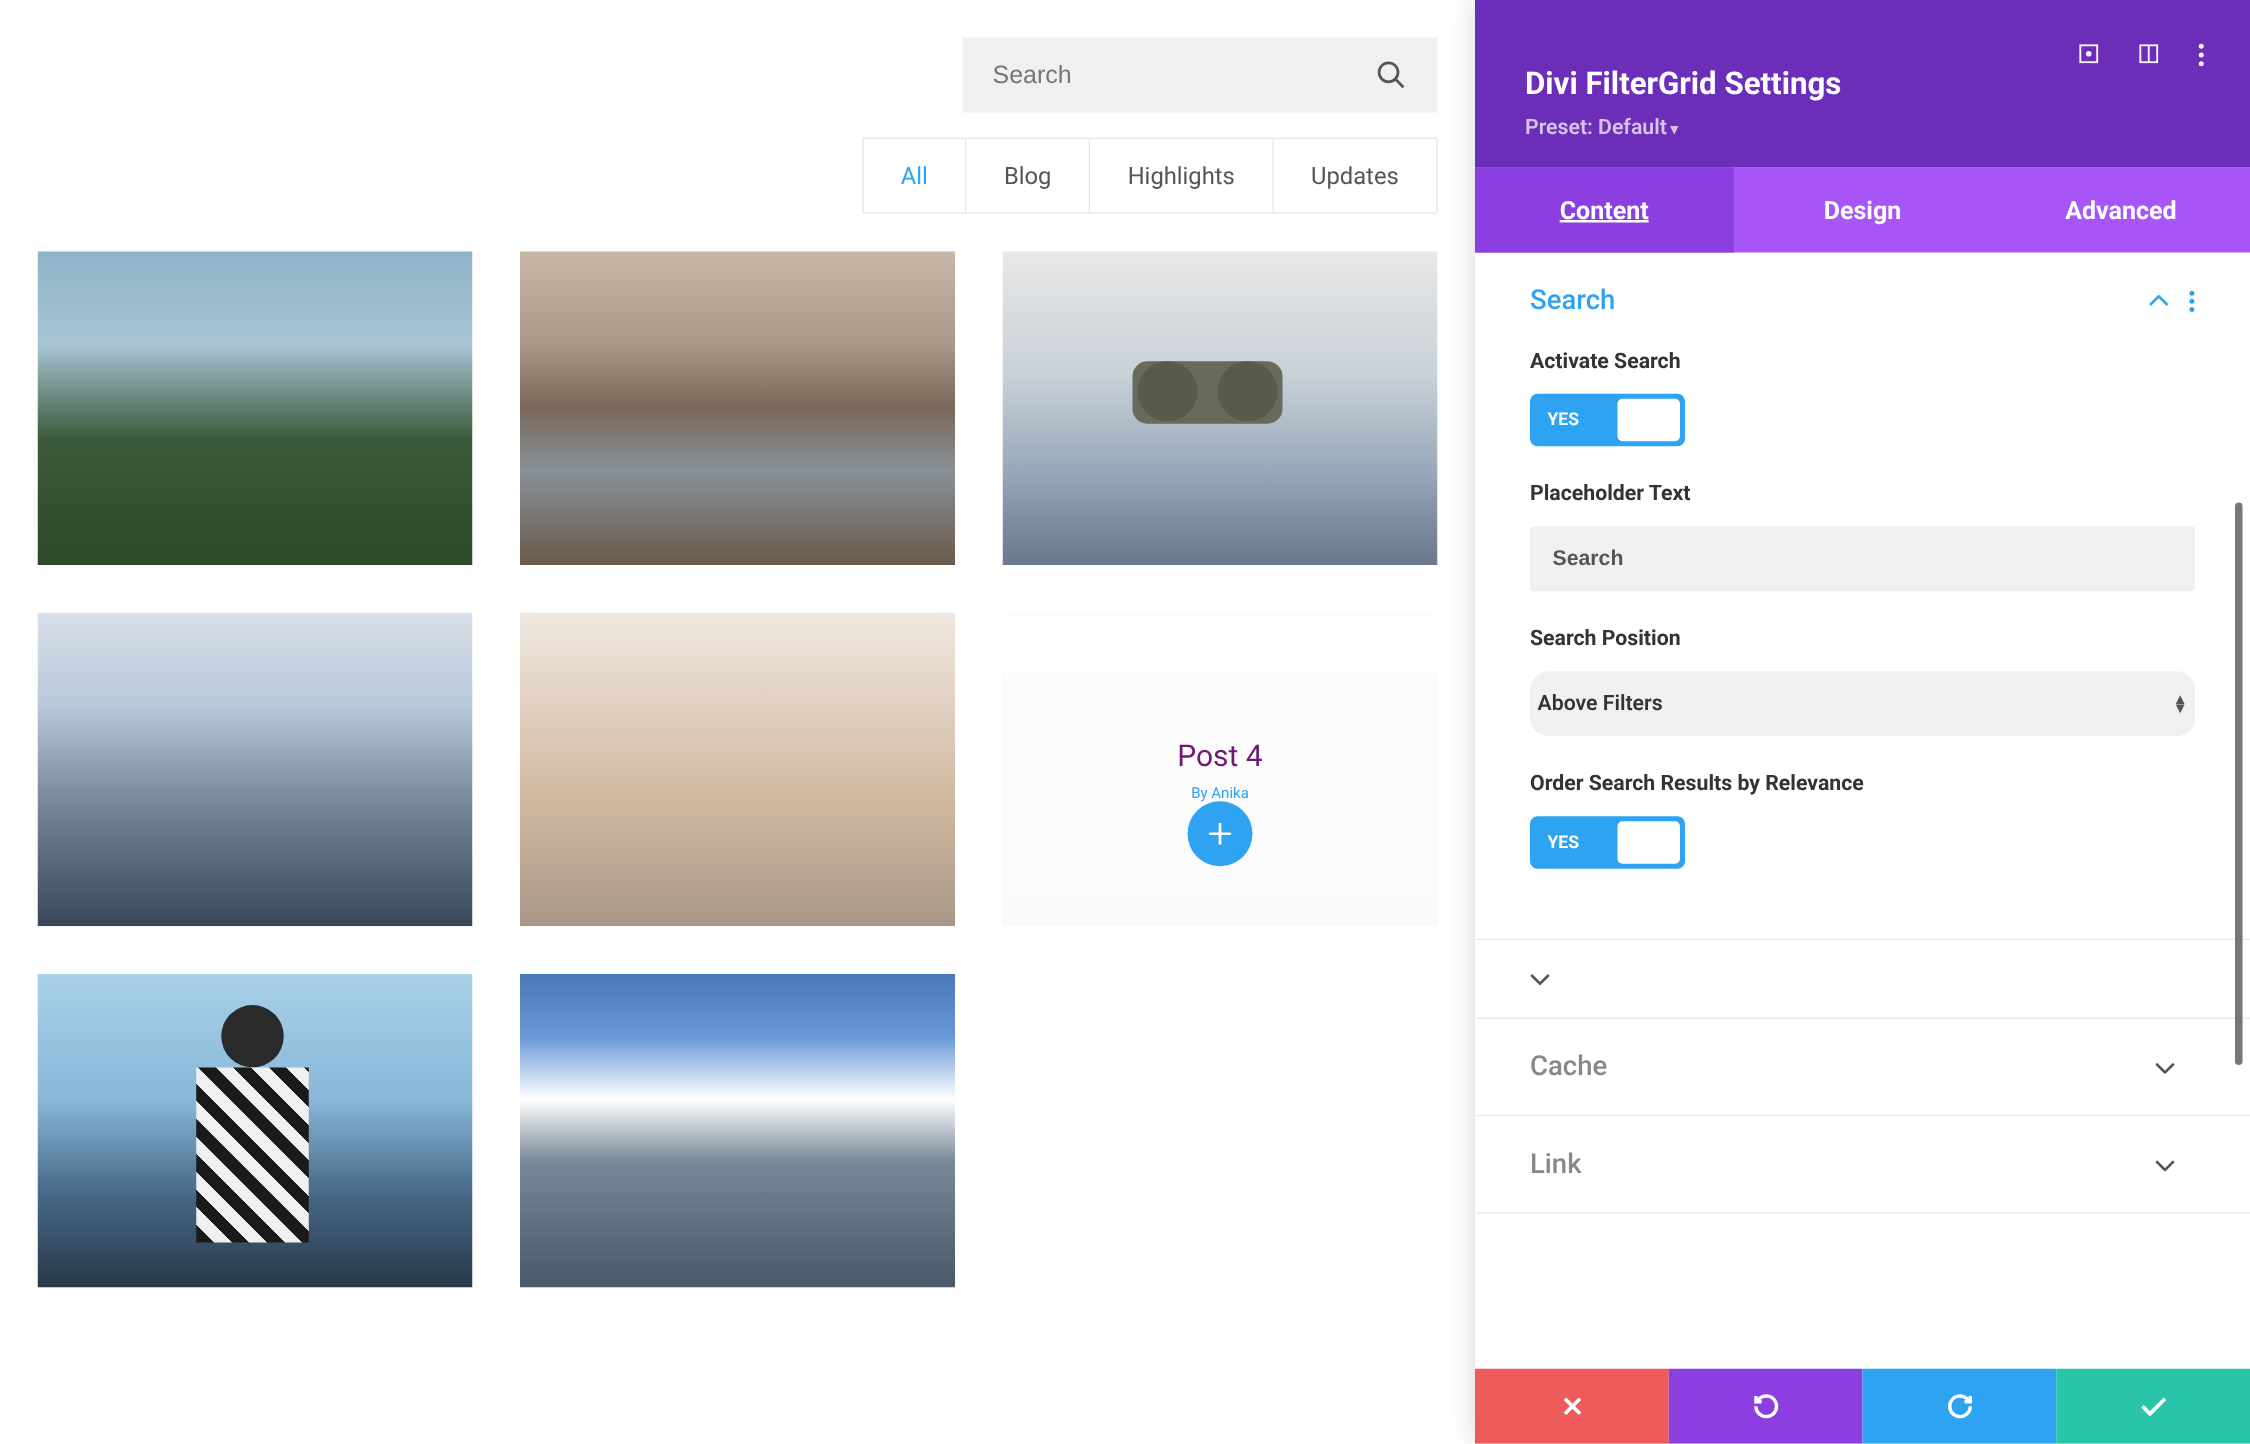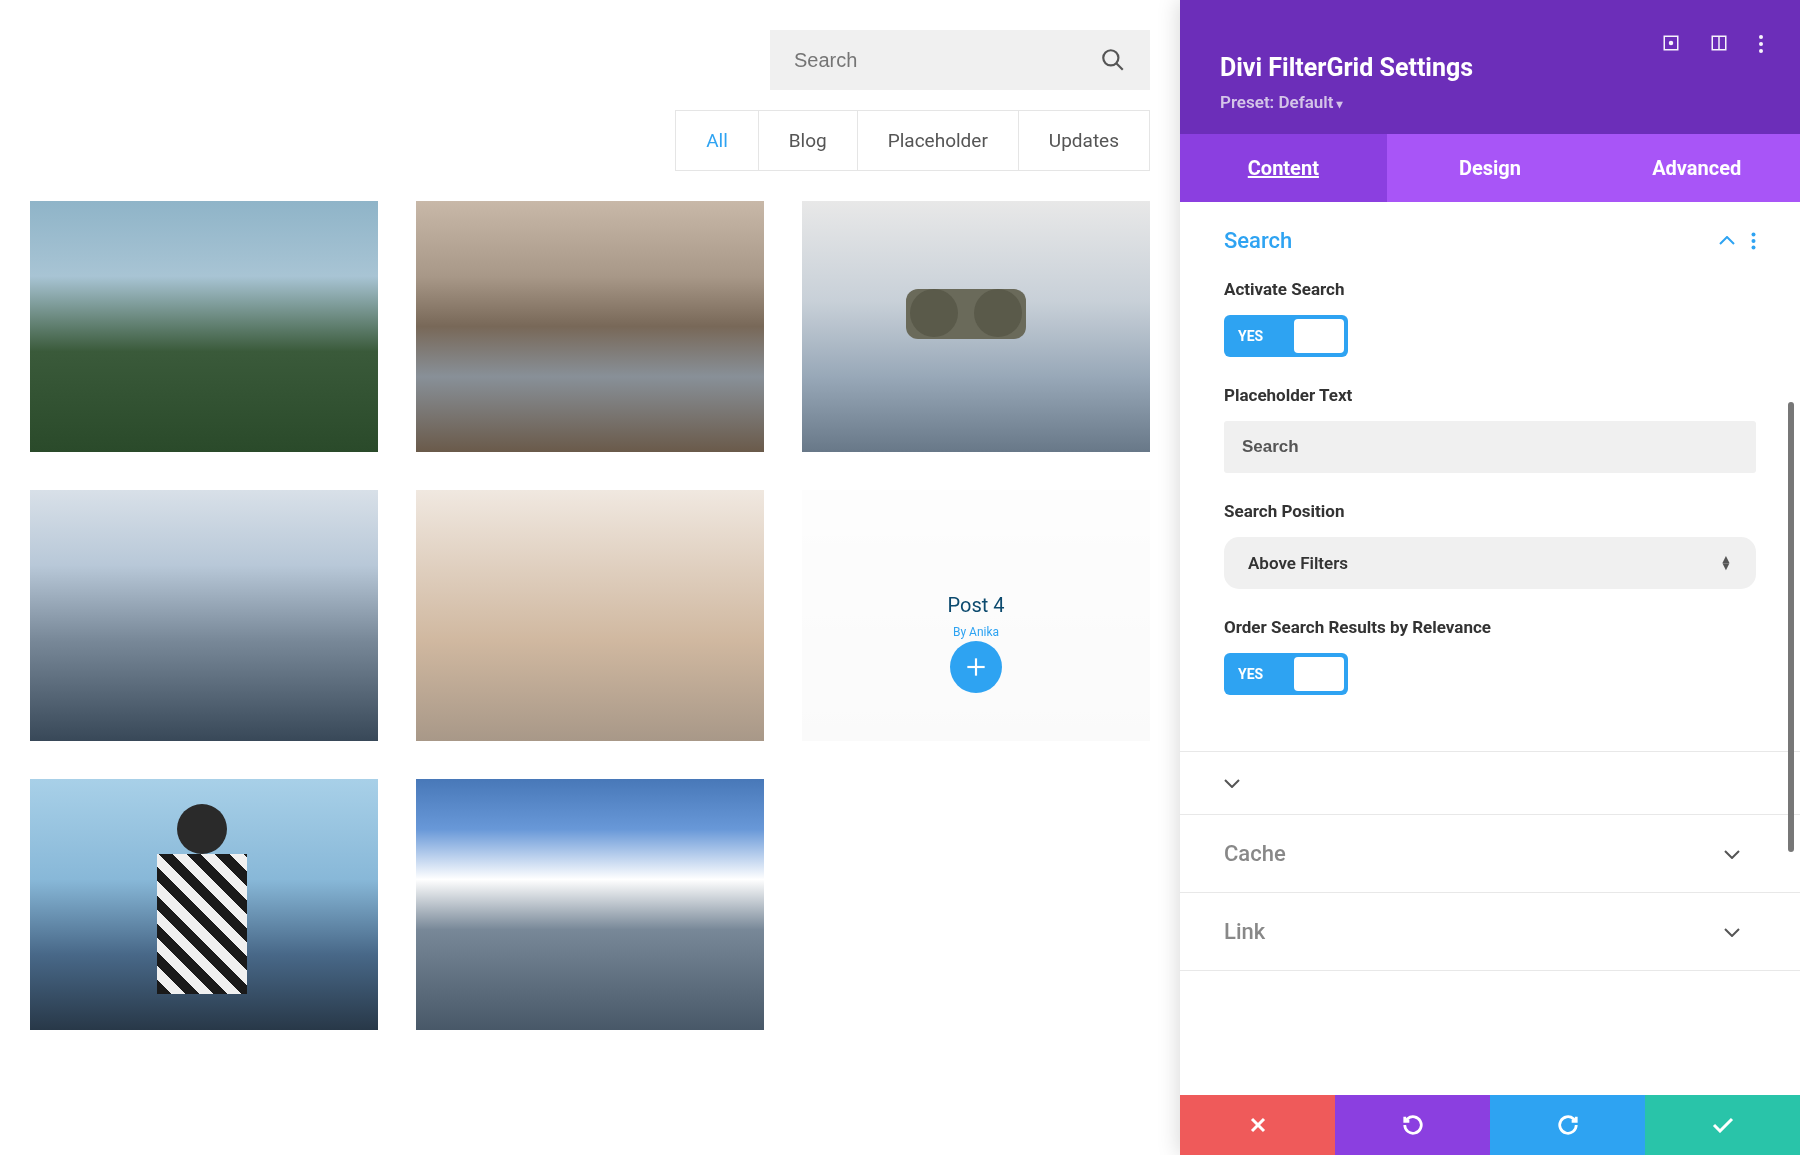--- a/index.html
+++ b/index.html
@@ -42,21 +42,21 @@
 .binoc::before { left: 4px; }
 .binoc::after { right: 4px; }
 
 
 .person { position: absolute; top: 10%; left: 35%; width: 100px; height: 220px; }
 .person .head { width: 50px; height: 50px; background: #2a2a2a; border-radius: 50%; margin: 0 auto; }
 .person .body { width: 90px; height: 140px; margin: 0 auto; background: repeating-linear-gradient(45deg, #1a1a1a 0 10px, #f0f0f0 10px 20px); }
 
 
 .overlay-card { position: absolute; inset: 0; display: flex; flex-direction: column; align-items: center; justify-content: center; background: rgba(255,255,255,0.85); }
-.overlay-title { font-size: 20px; color: #0c4a6e; margin-bottom: 8px; }
+.overlay-title { font-size: 24px; color: #701a75; margin-bottom: 8px; }
 .overlay-author { font-size: 12px; color: #2ea3f2; }
 .plus-btn { position: absolute; bottom: 48px; left: 50%; transform: translateX(-50%); width: 52px; height: 52px; background: #2ea3f2; border-radius: 50%; display: flex; align-items: center; justify-content: center; color: #fff; font-size: 28px; font-weight: 300; }
 
 
 .panel { position: absolute; right: 0; top: 0; width: 620px; height: 1155px; background: #fff; box-shadow: -2px 0 20px rgba(0,0,0,0.15); display: flex; flex-direction: column; }
 
 .panel-header { background: #6c2eb9; color: #fff; padding: 30px 40px 22px; position: relative; }
 .panel-title { font-size: 25px; font-weight: 700; margin-bottom: 10px; margin-top: 23px; }
 .panel-preset { font-size: 17px; font-weight: 600; color: #d4c4e8; }
 .panel-preset::after { content: ' ▾'; font-size: 12px; }
@@ -79,21 +79,21 @@
 .section-chevron.down { color: #555; }
 .section-menu { color: #2ea3f2; font-size: 20px; }
 .section-body { padding: 0 44px 28px; }
 
 .field { margin-bottom: 28px; }
 .field-label { font-size: 17px; font-weight: 700; color: #333; margin-bottom: 16px; display: block; }
 .toggle { display: inline-flex; width: 124px; height: 42px; background: #2ea3f2; border-radius: 6px; align-items: center; padding: 4px; cursor: pointer; }
 .toggle-label { color: #fff; font-weight: 700; font-size: 14px; padding: 0 10px; }
 .toggle-knob { width: 50px; height: 34px; background: #fff; border-radius: 4px; margin-left: auto; }
 .text-input { width: 100%; background: #f0f0f0; border: none; padding: 16px 18px; font-size: 17px; font-weight: 600; color: #555; outline: none; border-radius: 3px; }
-.select-box { width: 100%; background: #f0f0f0; padding: 16px 24px; font-size: 17px; font-weight: 600; color: #333; display: flex; align-items: center; justify-content: space-between; cursor: pointer; border-radius: 15px; }
+.select-box { width: 100%; background: #f0f0f0; padding: 16px 6px; font-size: 17px; font-weight: 600; color: #333; display: flex; align-items: center; justify-content: space-between; cursor: pointer; border-radius: 15px; }
 .select-arrows { font-size: 12px; color: #555; display: flex; flex-direction: column; line-height: 7px; }
 
 .panel-footer { display: flex; height: 60px; }
 .footer-btn { flex: 1; display: flex; align-items: center; justify-content: center; color: #fff; font-size: 20px; cursor: pointer; }
 .fb-cancel { background: #ef5a5a; }
 .fb-undo { background: #8b3fe0; }
 .fb-redo { background: #2ea3f2; }
 .fb-save { background: #29c4a9; }
 
 svg { display: block; }
@@ -112,21 +112,21 @@
             <line x1="21" y1="21" x2="15" y2="15"></line>
           </svg>
       </span>
     </div>
   </div>
 
   <div class="filter-wrap">
     <div class="filters">
       <div class="filter-tab active">All</div>
       <div class="filter-tab">Blog</div>
-      <div class="filter-tab">Placeholder</div>
+      <div class="filter-tab">Highlights</div>
       <div class="filter-tab">Updates</div>
     </div>
   </div>
 
   <div class="grid">
     <div class="grid-item">
         <div class="placeholder-img img1"></div>
       </div>
     <div class="grid-item">
         <div class="placeholder-img img2"></div>

